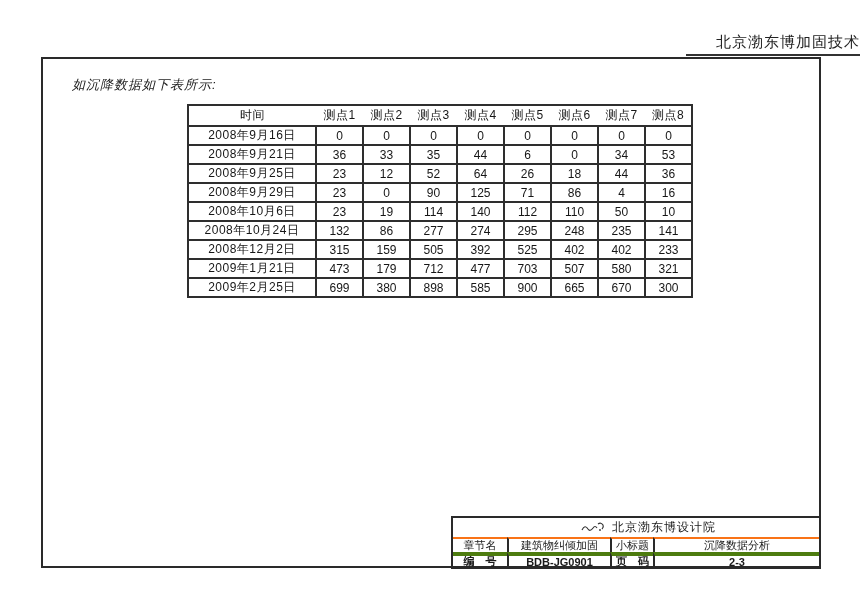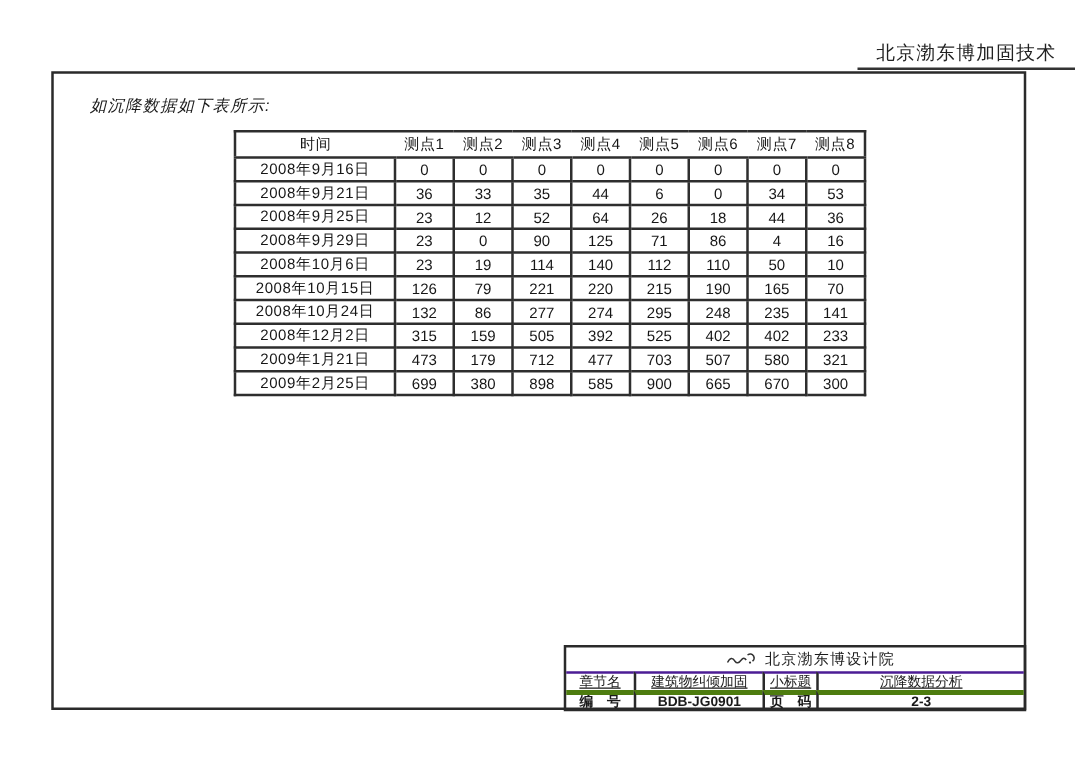--- a/index.html
+++ b/index.html
@@ -11,21 +11,21 @@
     color: #1c1c1c;
     overflow: hidden;
   }
 
   
   .doc-header {
     position: absolute;
     top: 33px;
     left: 686px;
     width: 174px;
-    text-align: center;
+    text-align: right;
     font-family: "Liberation Serif", "DejaVu Serif", serif;
     font-size: 15px;
     letter-spacing: 1px;
     color: #222;
     border-bottom: 2px solid #333;
     padding-bottom: 2px;
   }
 
   
   .page-frame {
@@ -98,21 +98,21 @@
     overflow: hidden;
     white-space: nowrap;
   }
   .tb-company-row {
     grid-column: 1 / 5;
     gap: 6px;
     font-size: 12px;
     letter-spacing: 1px;
     padding-left: 24px;
   }
-  .tb-r2 { border-top: 2px solid #4c1d95; text-decoration: underline; }
+  .tb-r2 { border-top: 2px solid #f97316; }
   .tb-r3 { border-top: 4px solid #4d7c0f; font-weight: bold; }
   .tb-c2, .tb-c3, .tb-c4 { border-left: 2px solid #2a2a2a; }
   .tb-code { font-family: "Liberation Sans", sans-serif; }
 
   .logo-mark { width: 26px; height: 13px; flex: 0 0 auto; }
 </style>
 </head>
 <body>
 
 <div class="doc-header">北京渤东博加固技术</div>
@@ -196,31 +196,20 @@
         <td>23</td>
         <td>19</td>
         <td>114</td>
         <td>140</td>
         <td>112</td>
         <td>110</td>
         <td>50</td>
         <td>10</td>
       </tr>
       <tr>
-        <td class="date-cell">2008年10月15日</td>
-        <td>126</td>
-        <td>79</td>
-        <td>221</td>
-        <td>220</td>
-        <td>215</td>
-        <td>190</td>
-        <td>165</td>
-        <td>70</td>
-      </tr>
-      <tr>
         <td class="date-cell">2008年10月24日</td>
         <td>132</td>
         <td>86</td>
         <td>277</td>
         <td>274</td>
         <td>295</td>
         <td>248</td>
         <td>235</td>
         <td>141</td>
       </tr>

